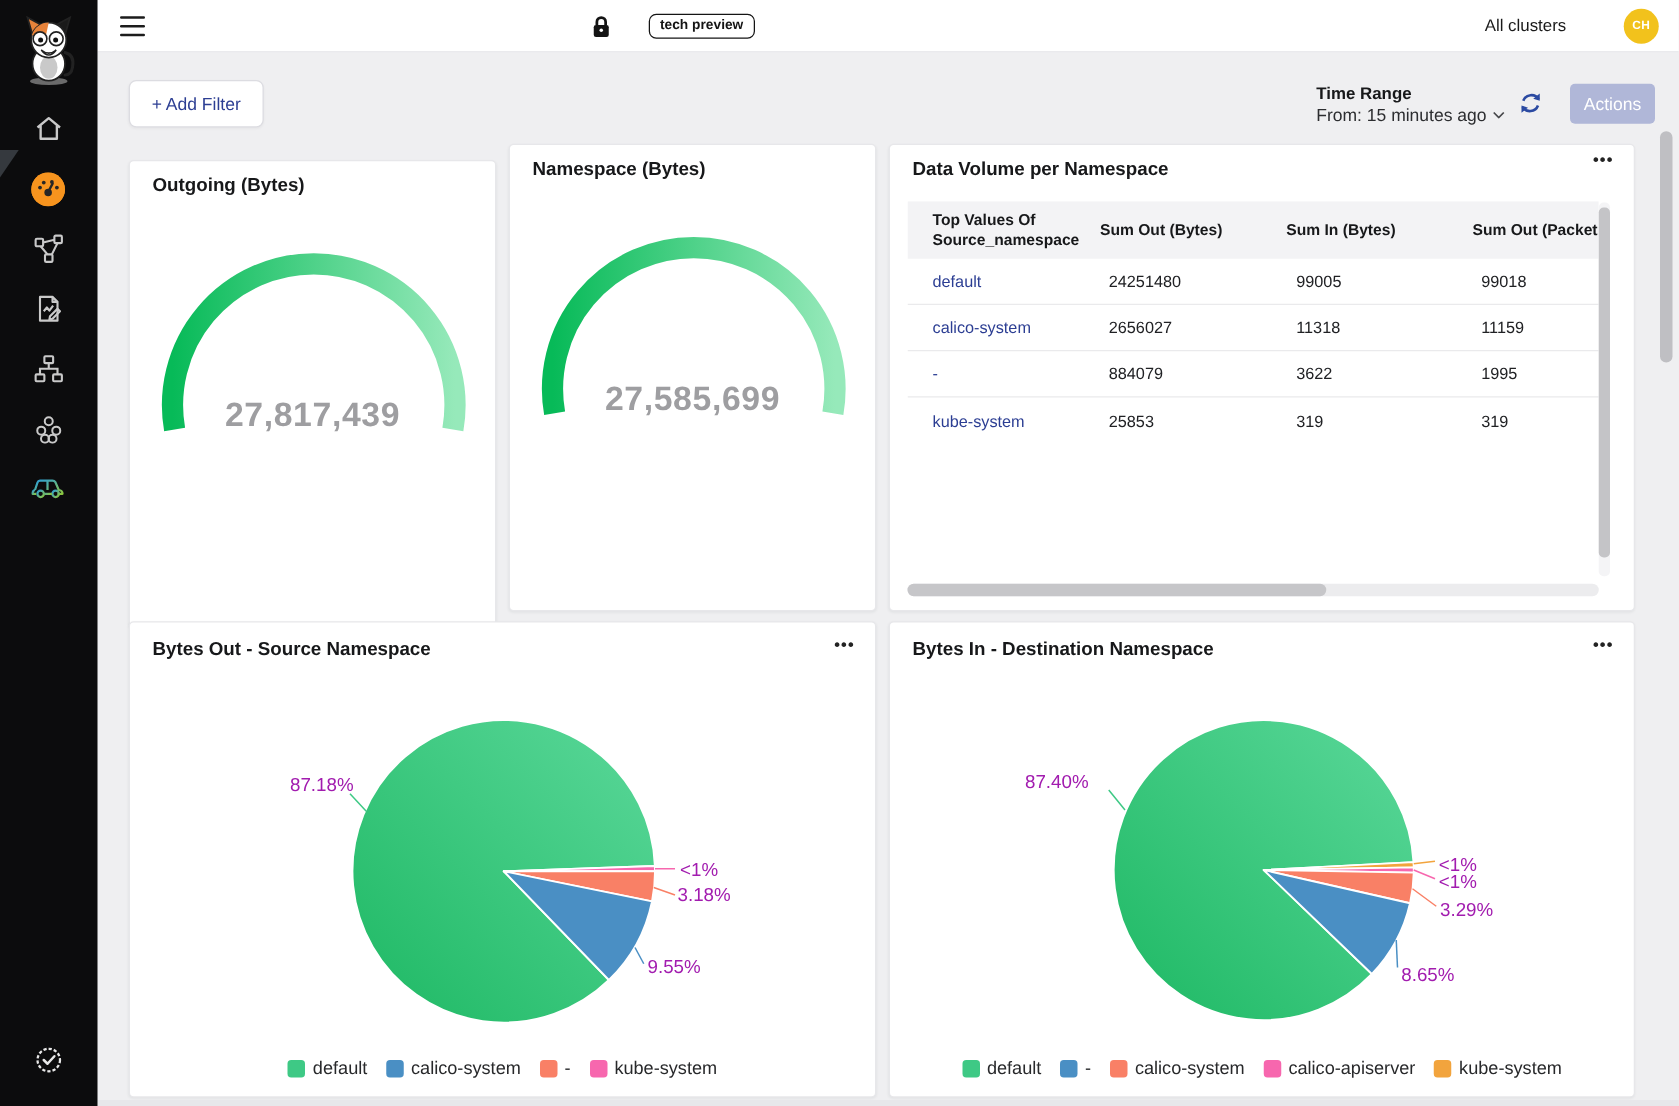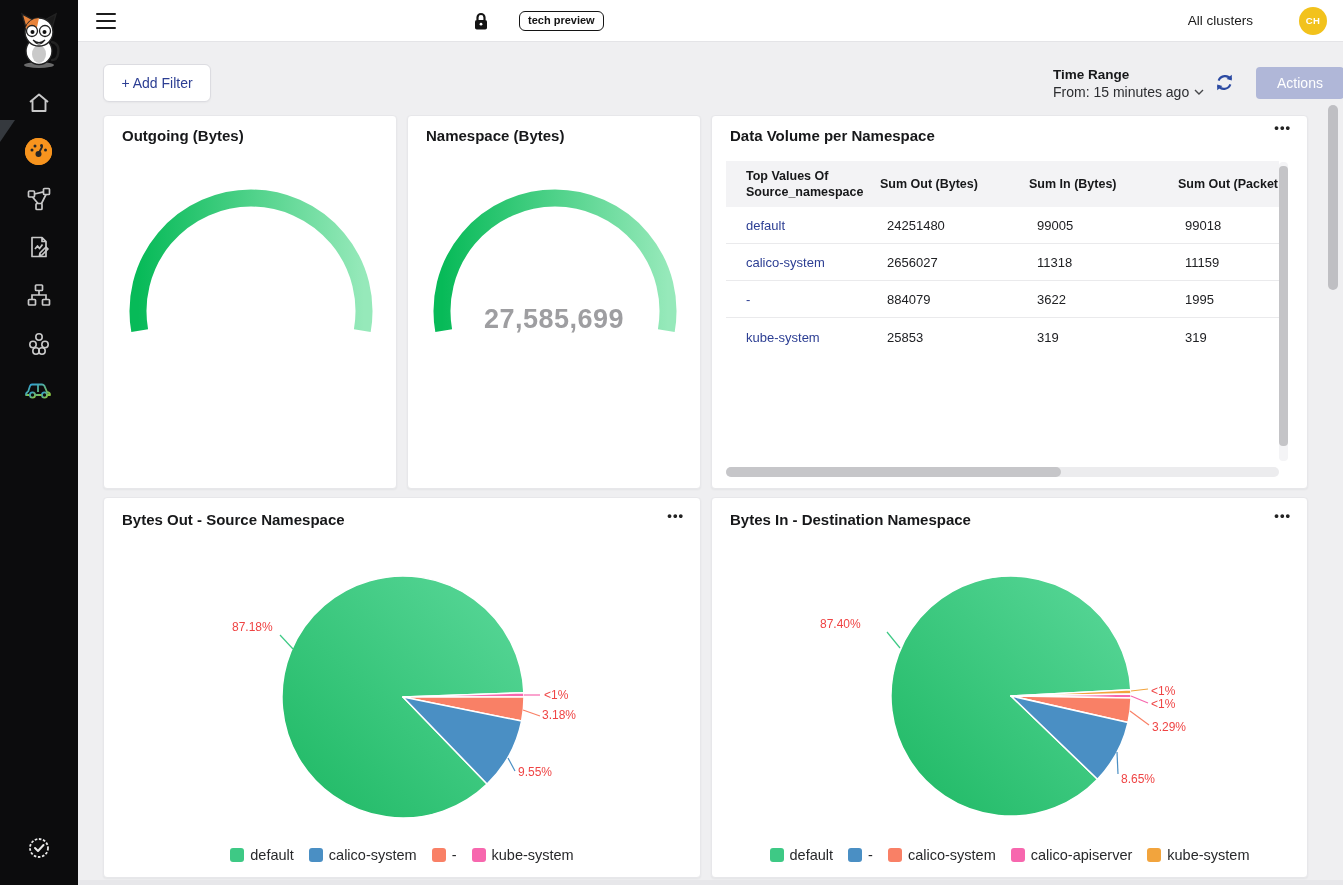--- a/index.html
+++ b/index.html
@@ -35,28 +35,28 @@
   
   #add-filter { position:absolute; left:103px; top:64px; width:108px; height:38px; background:#fff;
                 border:1px solid #dcdce1; border-radius:6px; color:#2c3e93; font-size:14px;
                 text-align:center; line-height:36px; cursor:pointer; font-weight:500;
                 box-shadow:0 1px 2px rgba(0,0,0,.04); }
   #time-range { position:absolute; left:1053px; top:67px; }
   #time-range .tr-label { font-size:13.5px; font-weight:700; color:#17181a; }
   #time-range .tr-value { font-size:14px; color:#2c2d30; margin-top:2px; cursor:pointer;
                           display:flex; align-items:center; gap:5px;}
   #refresh-btn { position:absolute; left:1215px; top:73px; width:19px; height:19px; cursor:pointer; }
-  #actions-btn { position:absolute; left:1256px; top:67px; width:88px; height:32px; background:#b0b7d8;
+  #actions-btn { position:absolute; left:1256px; top:67px; width:68px; height:32px; background:#b0b7d8;
                  border:none; border-radius:4px; color:#fff; font-size:14px; text-align:center;
                  line-height:32px; cursor:pointer; font-family:"Liberation Sans",sans-serif;}
 
   
   .panel { position:absolute; background:#fff; border:1px solid #e7e7ea; border-radius:4px;
            box-shadow:0 1px 2px rgba(27,31,35,.05); }
-  #panel-outgoing { left:103px; top:115px; width:294px; height:374px; }
+  #panel-outgoing { left:103px; top:128px; width:294px; height:374px; }
   #panel-incoming { left:407px; top:115px; width:294px; height:374px; }
   #panel-table    { left:711px; top:115px; width:597px; height:374px; }
   #panel-pie-out  { left:103px; top:497px; width:598px; height:381px; }
   #panel-pie-in   { left:711px; top:497px; width:597px; height:381px; }
   .panel-title { position:absolute; left:18px; top:11px; font-size:15px; font-weight:700; color:#17181a; }
   .panel-title.low { top:13px; }
   .panel-menu { position:absolute; right:16px; top:4px; font-size:13px; font-weight:700; color:#232323;
                 letter-spacing:1px; cursor:pointer; }
 
   .gauge-value { position:absolute; left:0; right:0; top:188px; text-align:center; font-size:27px;
@@ -77,21 +77,21 @@
                 border-radius:4px;}
   #tbl-vthumb { position:absolute; right:19px; top:50px; width:9px; height:280px; background:#c4c4c7;
                 border-radius:4px; cursor:pointer; }
   #tbl-htrack { position:absolute; left:14px; top:351px; width:553px; height:10px; background:#ececee;
                 border-radius:5px; }
   #tbl-hthumb { position:absolute; left:14px; top:351px; width:335px; height:10px; background:#c6c6c9;
                 border-radius:5px; cursor:pointer; }
 
   
   .pie-svg { position:absolute; left:0; top:38px; }
-  .pct { position:absolute; font-size:12px; color:#ef4444; white-space:nowrap; }
+  .pct { position:absolute; font-size:15px; color:#a21caf; white-space:nowrap; }
   .legend { position:absolute; left:0; right:0; top:349px; display:flex; justify-content:center;
             gap:15px; font-size:14.5px; color:#28292b; align-items:center; }
   .li { display:flex; align-items:center; gap:6px; cursor:pointer; }
   .sw { width:14px; height:14px; border-radius:3px; }
   .sw-green{background:#3ec985;} .sw-blue{background:#4a8fc4;} .sw-salmon{background:#f98066;}
   .sw-pink{background:#f767ae;} .sw-orange{background:#f2a43d;}
 
   
   #page-vthumb { position:absolute; right:5px; top:105px; width:10px; height:185px; background:#bfbfc3;
                  border-radius:5px; z-index:40; cursor:pointer;}
@@ -237,20 +237,21 @@
   <div class="panel-title">Outgoing (Bytes)</div>
   <svg width="294" height="374" viewBox="0 0 294 374">
     <defs>
       <linearGradient id="gaugeGrad1" x1="0" y1="0" x2="1" y2="0">
         <stop offset="0" stop-color="#07ba58"></stop>
           <stop offset="1" stop-color="#96e9ba"></stop>
       </linearGradient>
     </defs>
     <path d="M 35.7 214.6 A 113 113 0 1 1 258.3 214.6" fill="none" stroke="url(#gaugeGrad1)" stroke-width="17"></path>
   </svg>
+  <div class="gauge-value">27,817,439</div>
 </div>
 
 <div id="panel-incoming" class="panel">
   <div class="panel-title">Namespace (Bytes)</div>
   <svg width="294" height="374" viewBox="0 0 294 374">
     <defs>
       <linearGradient id="gaugeGrad2" x1="0" y1="0" x2="1" y2="0">
         <stop offset="0" stop-color="#07ba58"></stop>
           <stop offset="1" stop-color="#96e9ba"></stop>
       </linearGradient>

